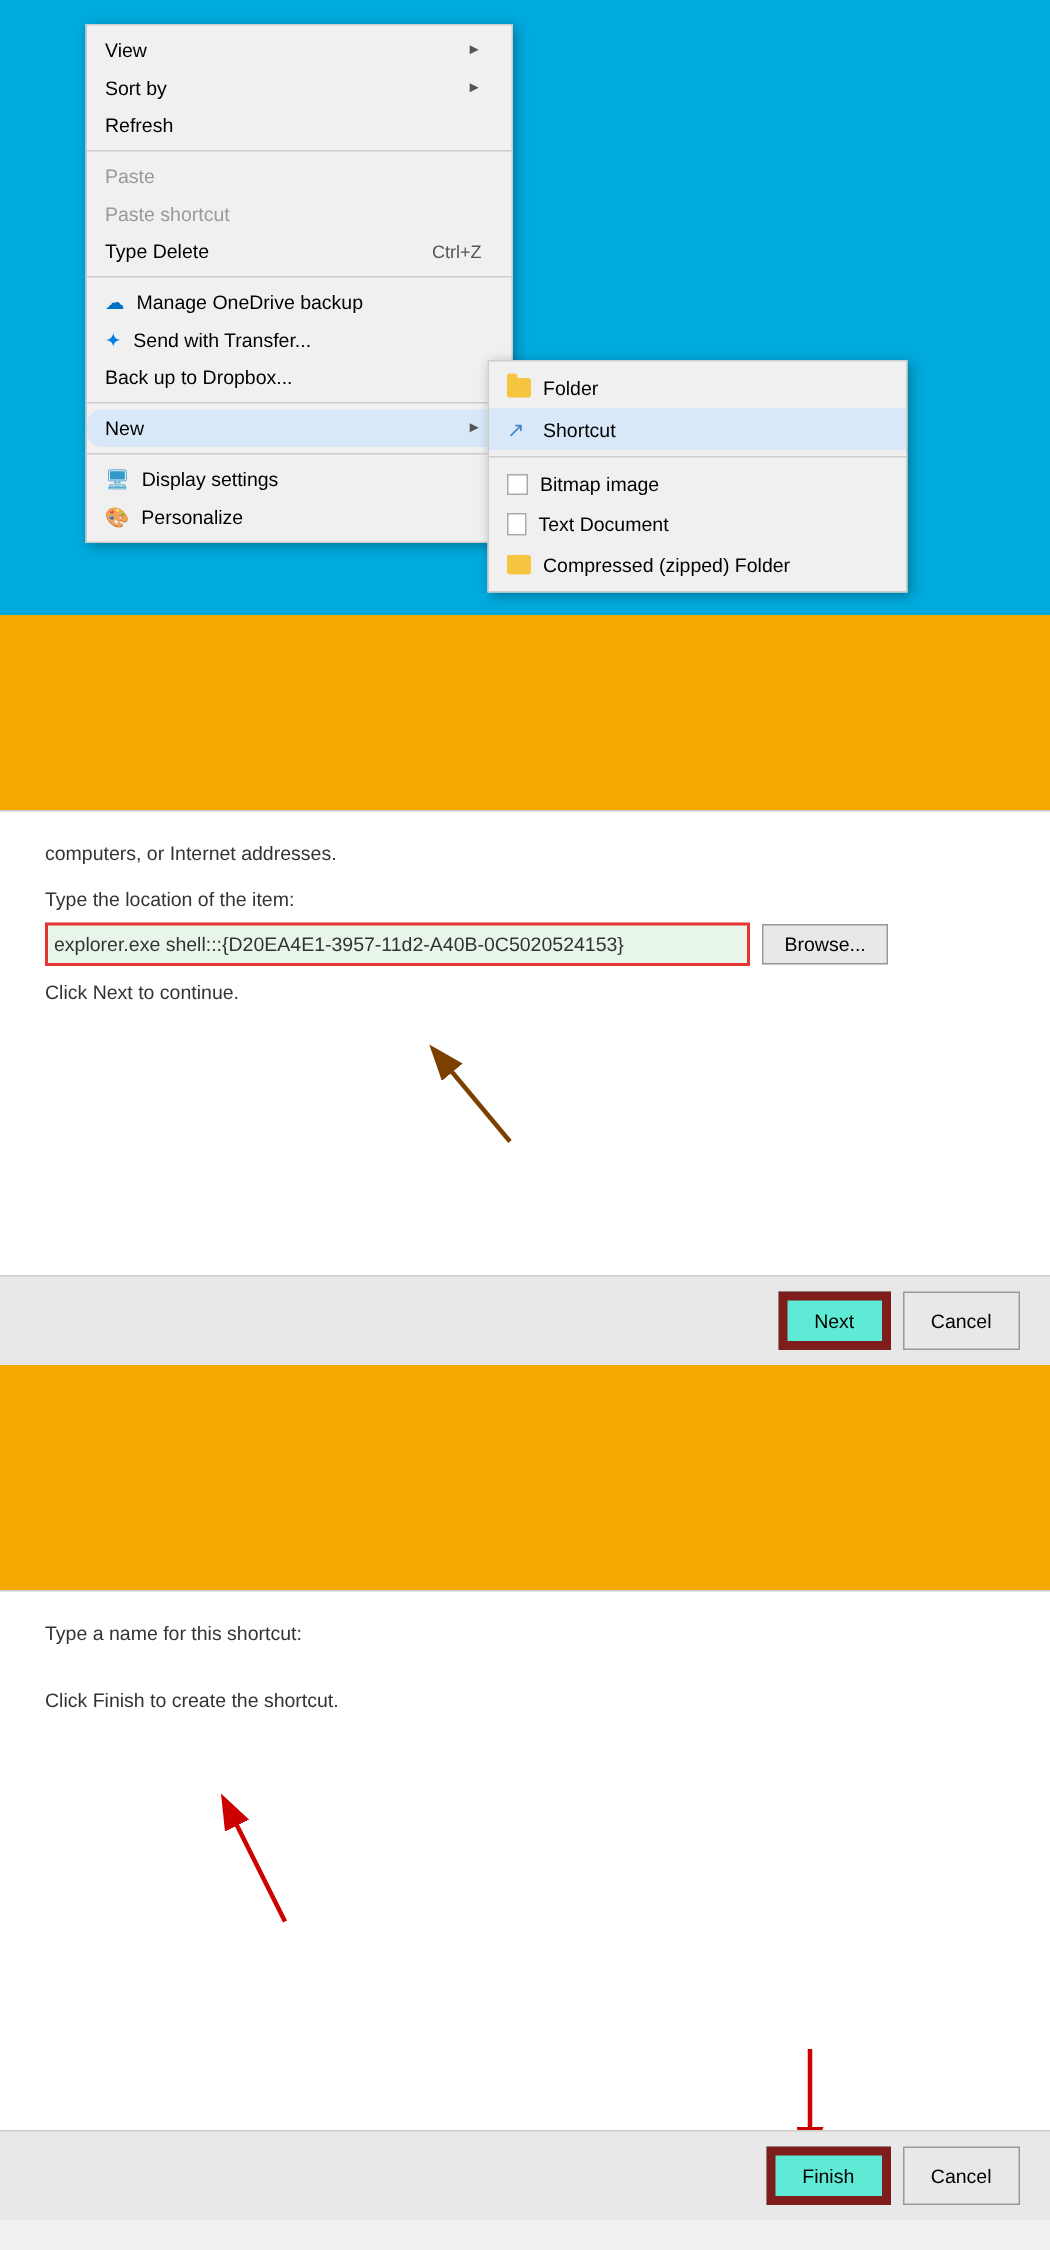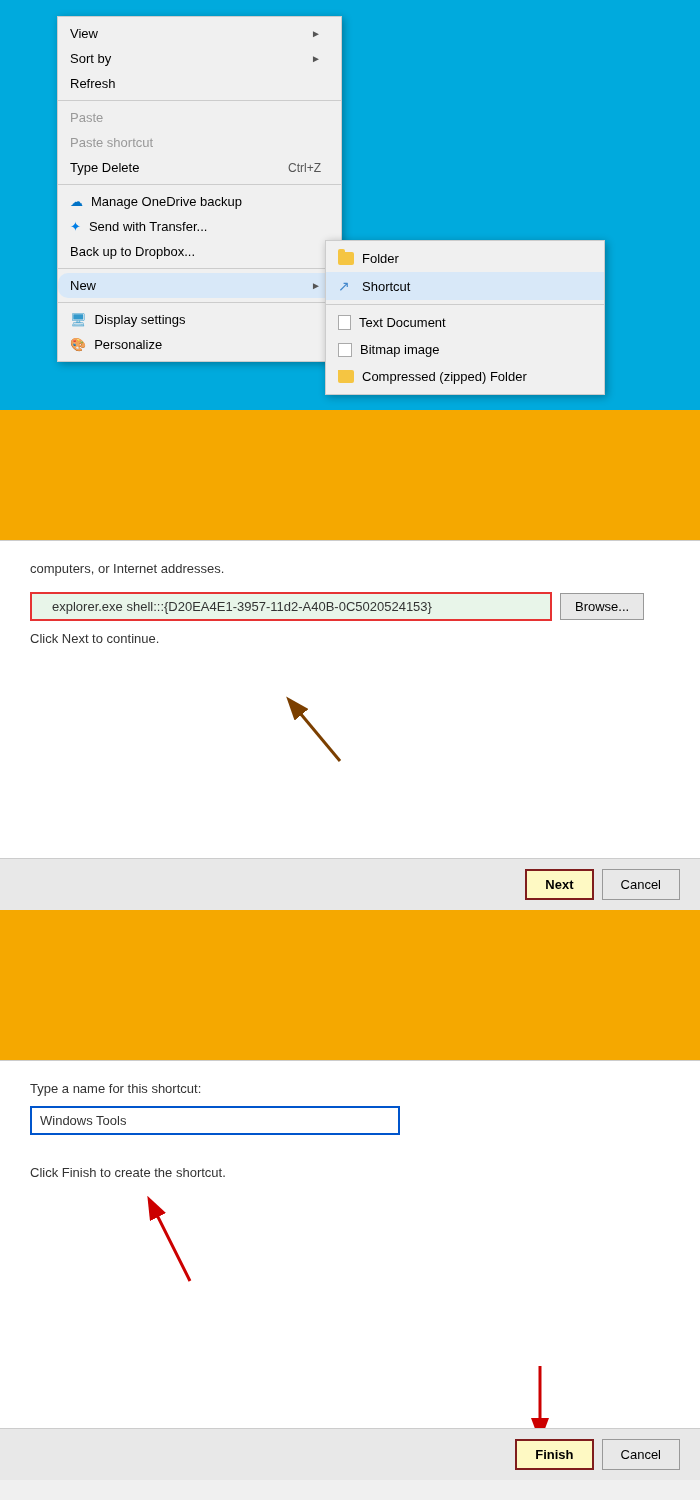--- a/index.html
+++ b/index.html
@@ -199,24 +199,24 @@
     .wizard-input-row {
       display: flex;
       align-items: center;
       gap: 8px;
       margin-bottom: 10px;
     }
 
     .wizard-input {
       border: 2px solid #e63333;
       background: #e8f5e9;
-      padding: 5px 20px;
+      padding: 5px 4px;
       font-size: 13px;
       color: #333;
-      width: 522px;
+      width: 470px;
       outline: none;
     }
 
     .browse-btn {
       padding: 5px 14px;
       background: #e8e8e8;
       border: 1px solid #999;
       font-size: 13px;
       cursor: pointer;
       white-space: nowrap;
@@ -245,23 +245,23 @@
 
     .wizard-btn {
       padding: 6px 18px;
       font-size: 13px;
       cursor: pointer;
       border: 1px solid #999;
       background: #e8e8e8;
     }
 
     .wizard-btn.next-btn {
-      border: 2px solid #7f1d1d;
-      background: #fef9c3;
-      font-weight: bold;
+      border: 6px solid #7f1d1d;
+      background: #5eead4;
+      font-weight: normal;
     }
 
     .wizard-btn.cancel-btn {
       background: #e8e8e8;
     }
 
     
     .section-yellow-2 {
       background: #f5a800;
       width: 700px;
@@ -393,27 +393,27 @@
     </div>
 
     <div class="submenu-item" style="background:#d8e8f8;">
       <span class="icon-shortcut"></span>
       <span>Shortcut</span>
     </div>
 
     <div class="submenu-separator"></div>
 
     <div class="submenu-item">
+      <span class="icon-bitmap"></span>
+      <span>Bitmap image</span>
+    </div>
+
+    <div class="submenu-item">
       <span class="icon-textdoc"></span>
       <span>Text Document</span>
-    </div>
-
-    <div class="submenu-item">
-      <span class="icon-bitmap"></span>
-      <span>Bitmap image</span>
     </div>
 
     <div class="submenu-item">
       <span class="icon-zipfolder"></span>
       <span>Compressed (zipped) Folder</span>
     </div>
 
   </div>
 
   <svg class="arrow" width="120" height="30" style="position:absolute; top:252px; left:150px;">
@@ -435,20 +435,21 @@
   </svg>
 
 </div>
 
 <div class="section-yellow-1"></div>
 
 <div class="section-wizard-1" style="height: 370px;">
 
   <p class="wizard-text">computers, or Internet addresses.</p>
 
+  <p class="wizard-label">Type the location of the item:</p>
 
   <div class="wizard-input-row">
     <input class="wizard-input" type="text" value="explorer.exe shell:::{D20EA4E1-3957-11d2-A40B-0C5020524153}" style="">
     <button class="browse-btn">Browse...</button>
   </div>
 
   <p class="wizard-hint">Click Next to continue.</p>
 
   <svg class="brown-arrow" width="120" height="80" style="position:absolute; top:150px; left:260px;">
     <defs>
@@ -465,21 +466,20 @@
   </div>
 
 </div>
 
 <div class="section-yellow-2"></div>
 
 <div class="section-wizard-2" style="height: 420px;">
 
   <p class="wizard-label" style="margin-bottom: 10px;">Type a name for this shortcut:</p>
 
-  <input class="wizard-name-input" type="text" value="Windows Tools" style="">
 
   <p class="wizard-hint" style="margin-top: 30px;">Click Finish to create the shortcut.</p>
 
   
   <svg class="brown-arrow" width="140" height="100" style="position:absolute; top:130px; left:130px;">
     <defs>
       <marker id="arrowhead4" markerWidth="8" markerHeight="6" refX="6" refY="3" orient="auto">
         <polygon points="0 0, 8 3, 0 6" fill="#cc0000"></polygon>
       </marker>
     </defs>

